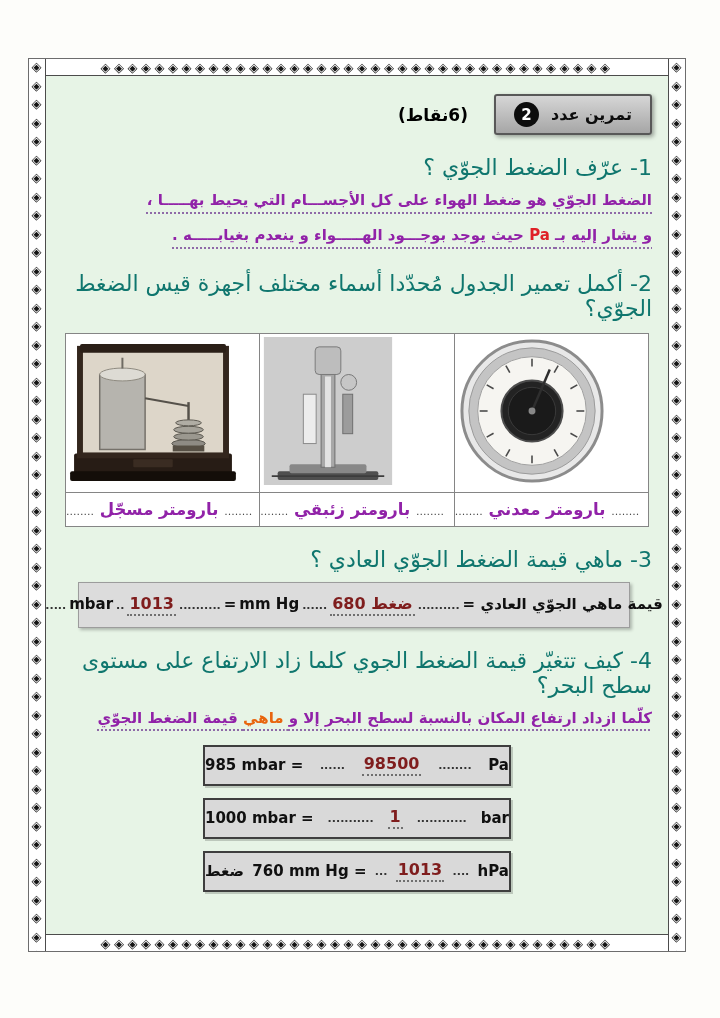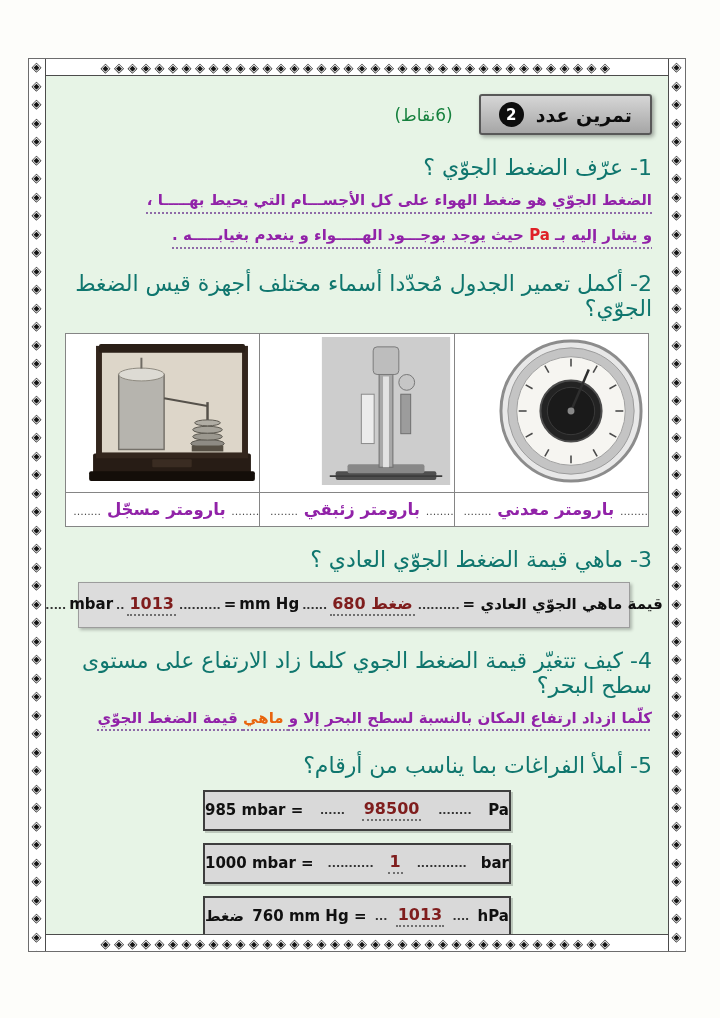--- a/index.html
+++ b/index.html
@@ -25,38 +25,38 @@
     position:absolute; inset:17px; background:#e7f4e6; padding:8px 14px;
     direction:rtl; overflow:hidden;
   }
   
   .header { display:flex; direction:rtl; align-items:center; gap:26px; margin:10px 2px 0 0; }
   .title-box {
     display:flex; direction:rtl; align-items:center; gap:12px;
     background:linear-gradient(#d6d6d6,#a6a6a6); border:2px solid #585858; border-radius:3px;
     padding:6px 18px; box-shadow:2px 2px 4px rgba(0,0,0,.35);
   }
-  .title-text { font-size:19px; font-weight:bold; color:#0c0c0c; }
+  .title-text { font-size:16px; font-weight:bold; color:#0c0c0c; }
   .title-num {
     width:25px; height:25px; border-radius:50%; background:#0d0d0d; color:#ffffff;
     font-size:15px; font-weight:bold; display:flex; align-items:center; justify-content:center;
   }
-  .points { font-size:17px; font-weight:normal; color:#15803d; }
+  .points { font-size:17px; font-weight:bold; color:#000000; }
   
   .question { font-size:22px; font-weight:normal; color:#0f766e; margin:20px 2px 0 0; }
   .hand { color:#9122a8; font-weight:bold; font-size:15px; }
   .answer-line {
     margin:6px 2px 0 0; line-height:1.95;
     text-decoration:underline dotted #8f6aa8; text-decoration-thickness:2px; text-underline-offset:7px;
   }
   .red { color:#df2127; }
   .orange { color:#e8650e; }
   
   .device-table { width:584px; margin:12px auto 0; border-collapse:collapse; background:#ffffff; }
-  .device-table td { border:1px solid #858585; text-align:right; vertical-align:middle; background:#ffffff; }
+  .device-table td { border:1px solid #858585; text-align:left; vertical-align:middle; background:#ffffff; }
   .img-cell { height:156px; width:194px; padding:3px; }
   .label-cell { height:34px; font-size:16.5px; font-weight:bold; color:#9122a8; }
   .label-dots { color:#4c4c4c; font-size:11px; font-weight:normal; letter-spacing:1px; }
   
   .q3-box {
     margin:10px 24px 0 18px; background:#dcdcdc; border:1px solid #9c9c9c;
     box-shadow:2px 2px 3px rgba(0,0,0,.25); padding:11px 8px;
     display:flex; direction:rtl; align-items:baseline; justify-content:center; gap:3px;
     font-size:15px; font-weight:bold; color:#101010; white-space:nowrap;
   }
@@ -198,21 +198,20 @@
         <span class="dots">.....</span>
       </div>
 
       <p class="question">4- كيف تتغيّر قيمة الضغط الجوي كلما زاد الارتفاع على مستوى سطح البحر؟</p>
       <p class="answer-line hand">
         <span>كلّما ازداد ارتفاع المكان بالنسبة لسطح البحر إلا و</span>
         <span class="orange">ماهي</span>
         <span>قيمة الضغط الجوّي</span>
       </p>
 
-      <p class="question">5- أملأ الفراغات بما يناسب من أرقام؟</p>
       <div class="q5-list">
         <div class="q5-row">
 
           <span>985 mbar =</span>
           <span class="dots">......</span>
           <span class="ans-inline">98500</span>
           <span class="dots">........</span>
           <span>Pa</span>
         </div>
         <div class="q5-row">

